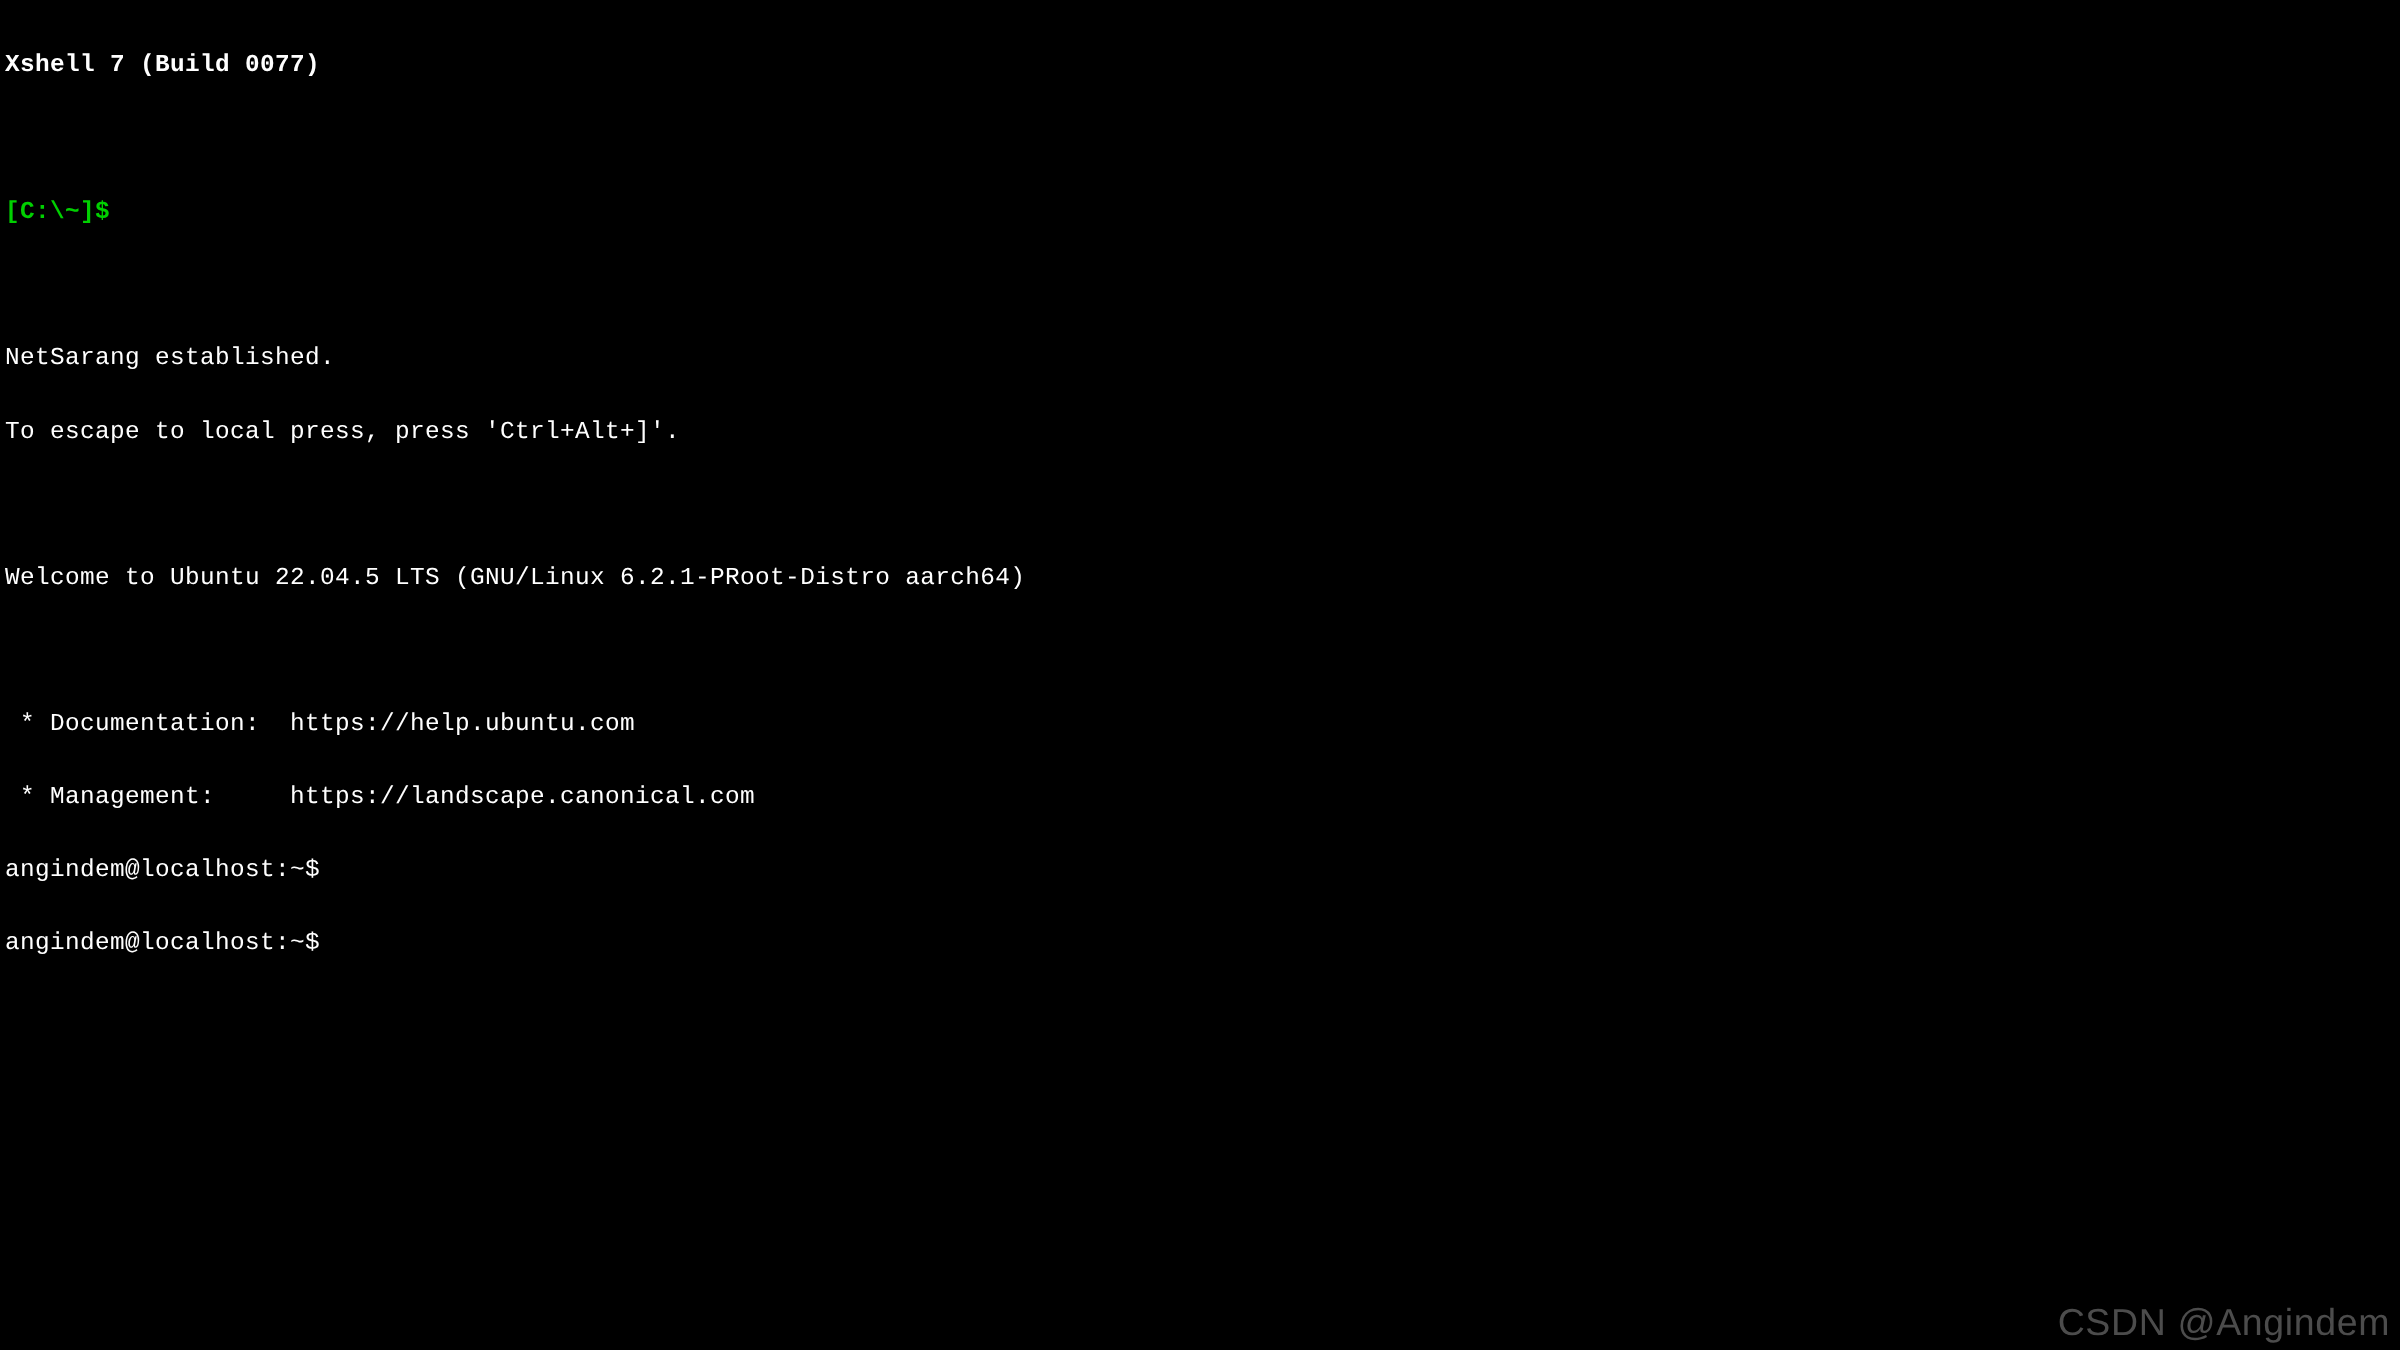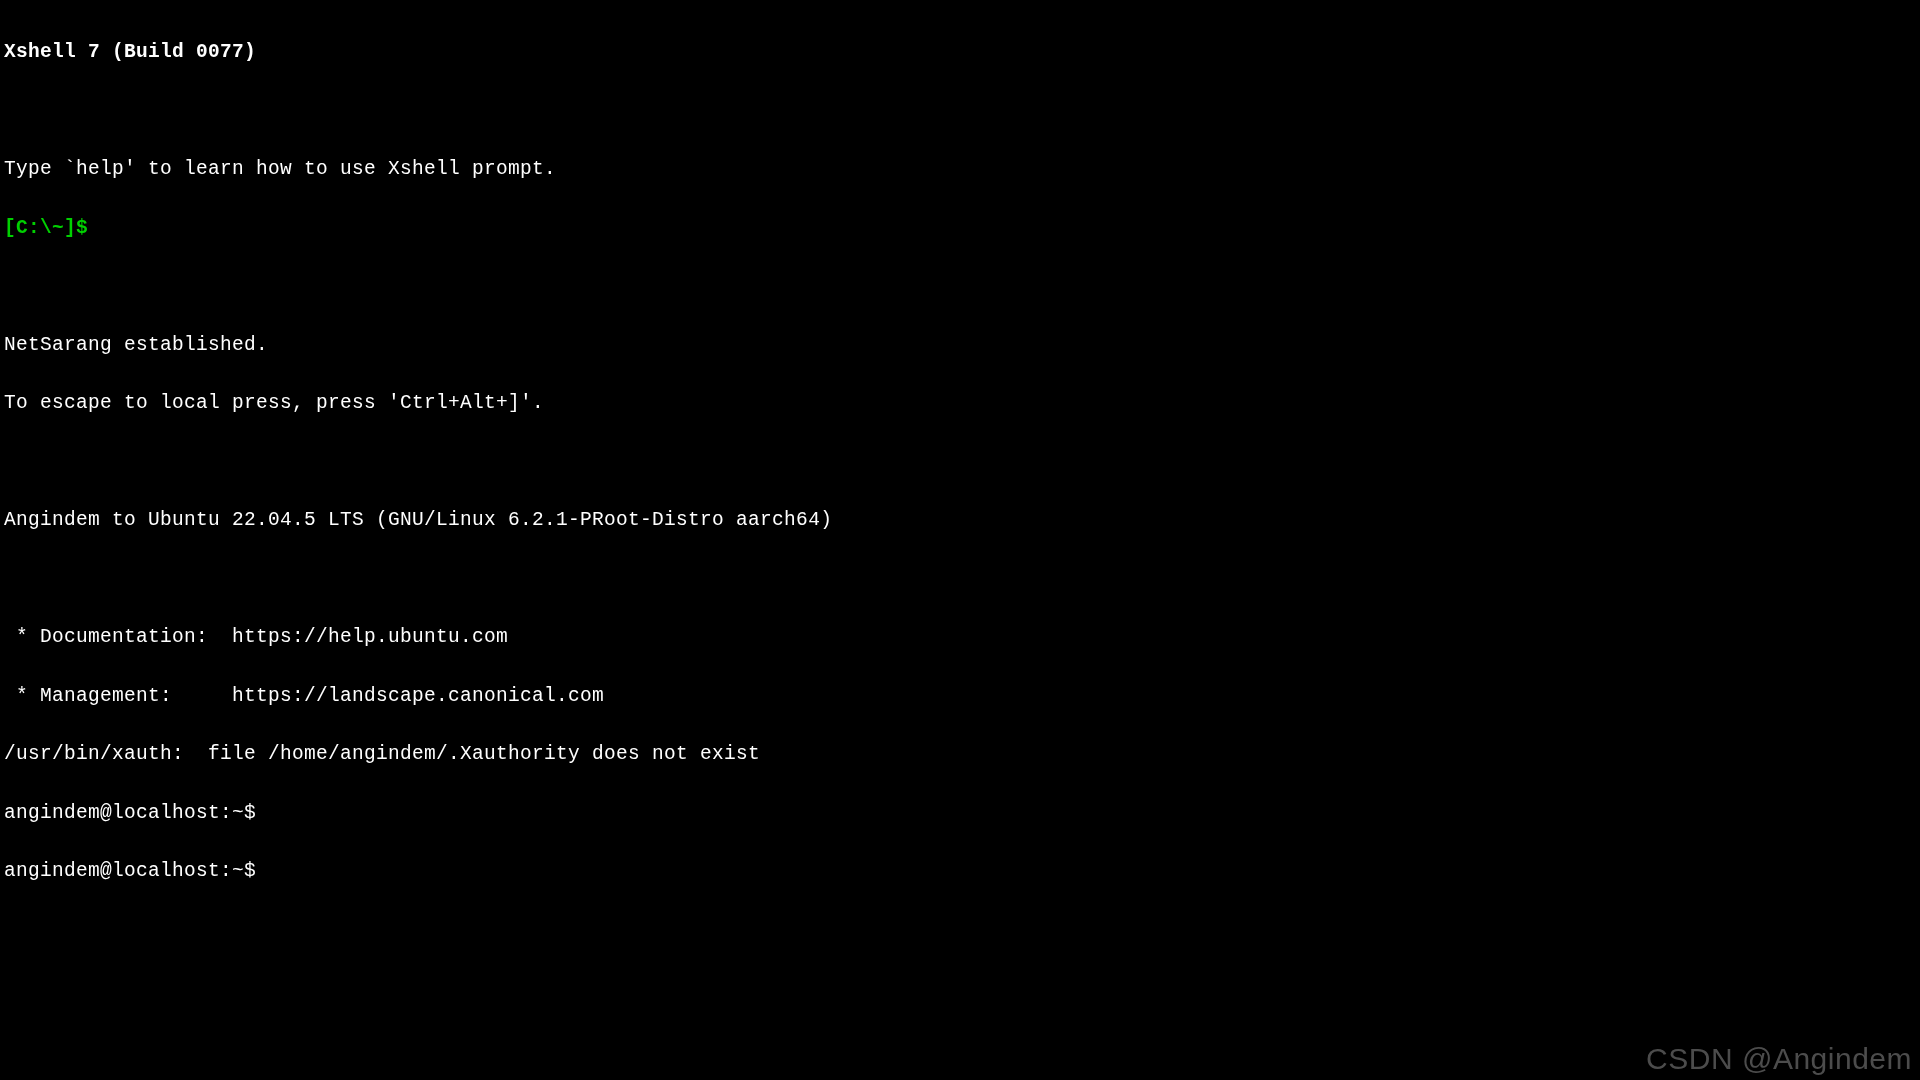--- a/index.html
+++ b/index.html
@@ -32,31 +32,29 @@
       letter-spacing: 0.5px;
       opacity: 0.85;
     }
   </style>
 </head>
 <body>
 
 <div class="terminal">
   <div class="line bold">Xshell 7 (Build 0077)</div>
   <div class="line">&nbsp;</div>
-  <div class="line">Type `help' to learn how to use Xshell prompt.</div>
   <div class="line"><span class="green">[C:\~]$</span></div>
   <div class="line">&nbsp;</div>
   <div class="line">NetSarang established.</div>
   <div class="line">To escape to local press, press 'Ctrl+Alt+]'.</div>
   <div class="line">&nbsp;</div>
-  <div class="line">Angindem to Ubuntu 22.04.5 LTS (GNU/Linux 6.2.1-PRoot-Distro aarch64)</div>
+  <div class="line">Welcome to Ubuntu 22.04.5 LTS (GNU/Linux 6.2.1-PRoot-Distro aarch64)</div>
   <div class="line">&nbsp;</div>
   <div class="line"> * Documentation:  https://help.ubuntu.com</div>
   <div class="line"> * Management:     https://landscape.canonical.com</div>
-  <div class="line">/usr/bin/xauth:  file /home/angindem/.Xauthority does not exist</div>
   <div class="line"><span>angindem@localhost:~$</span></div>
   <div class="line"><span>angindem@localhost:~$</span></div>
   
   
   
   
 </div>
 
 <div class="watermark">CSDN @Angindem</div>
 

